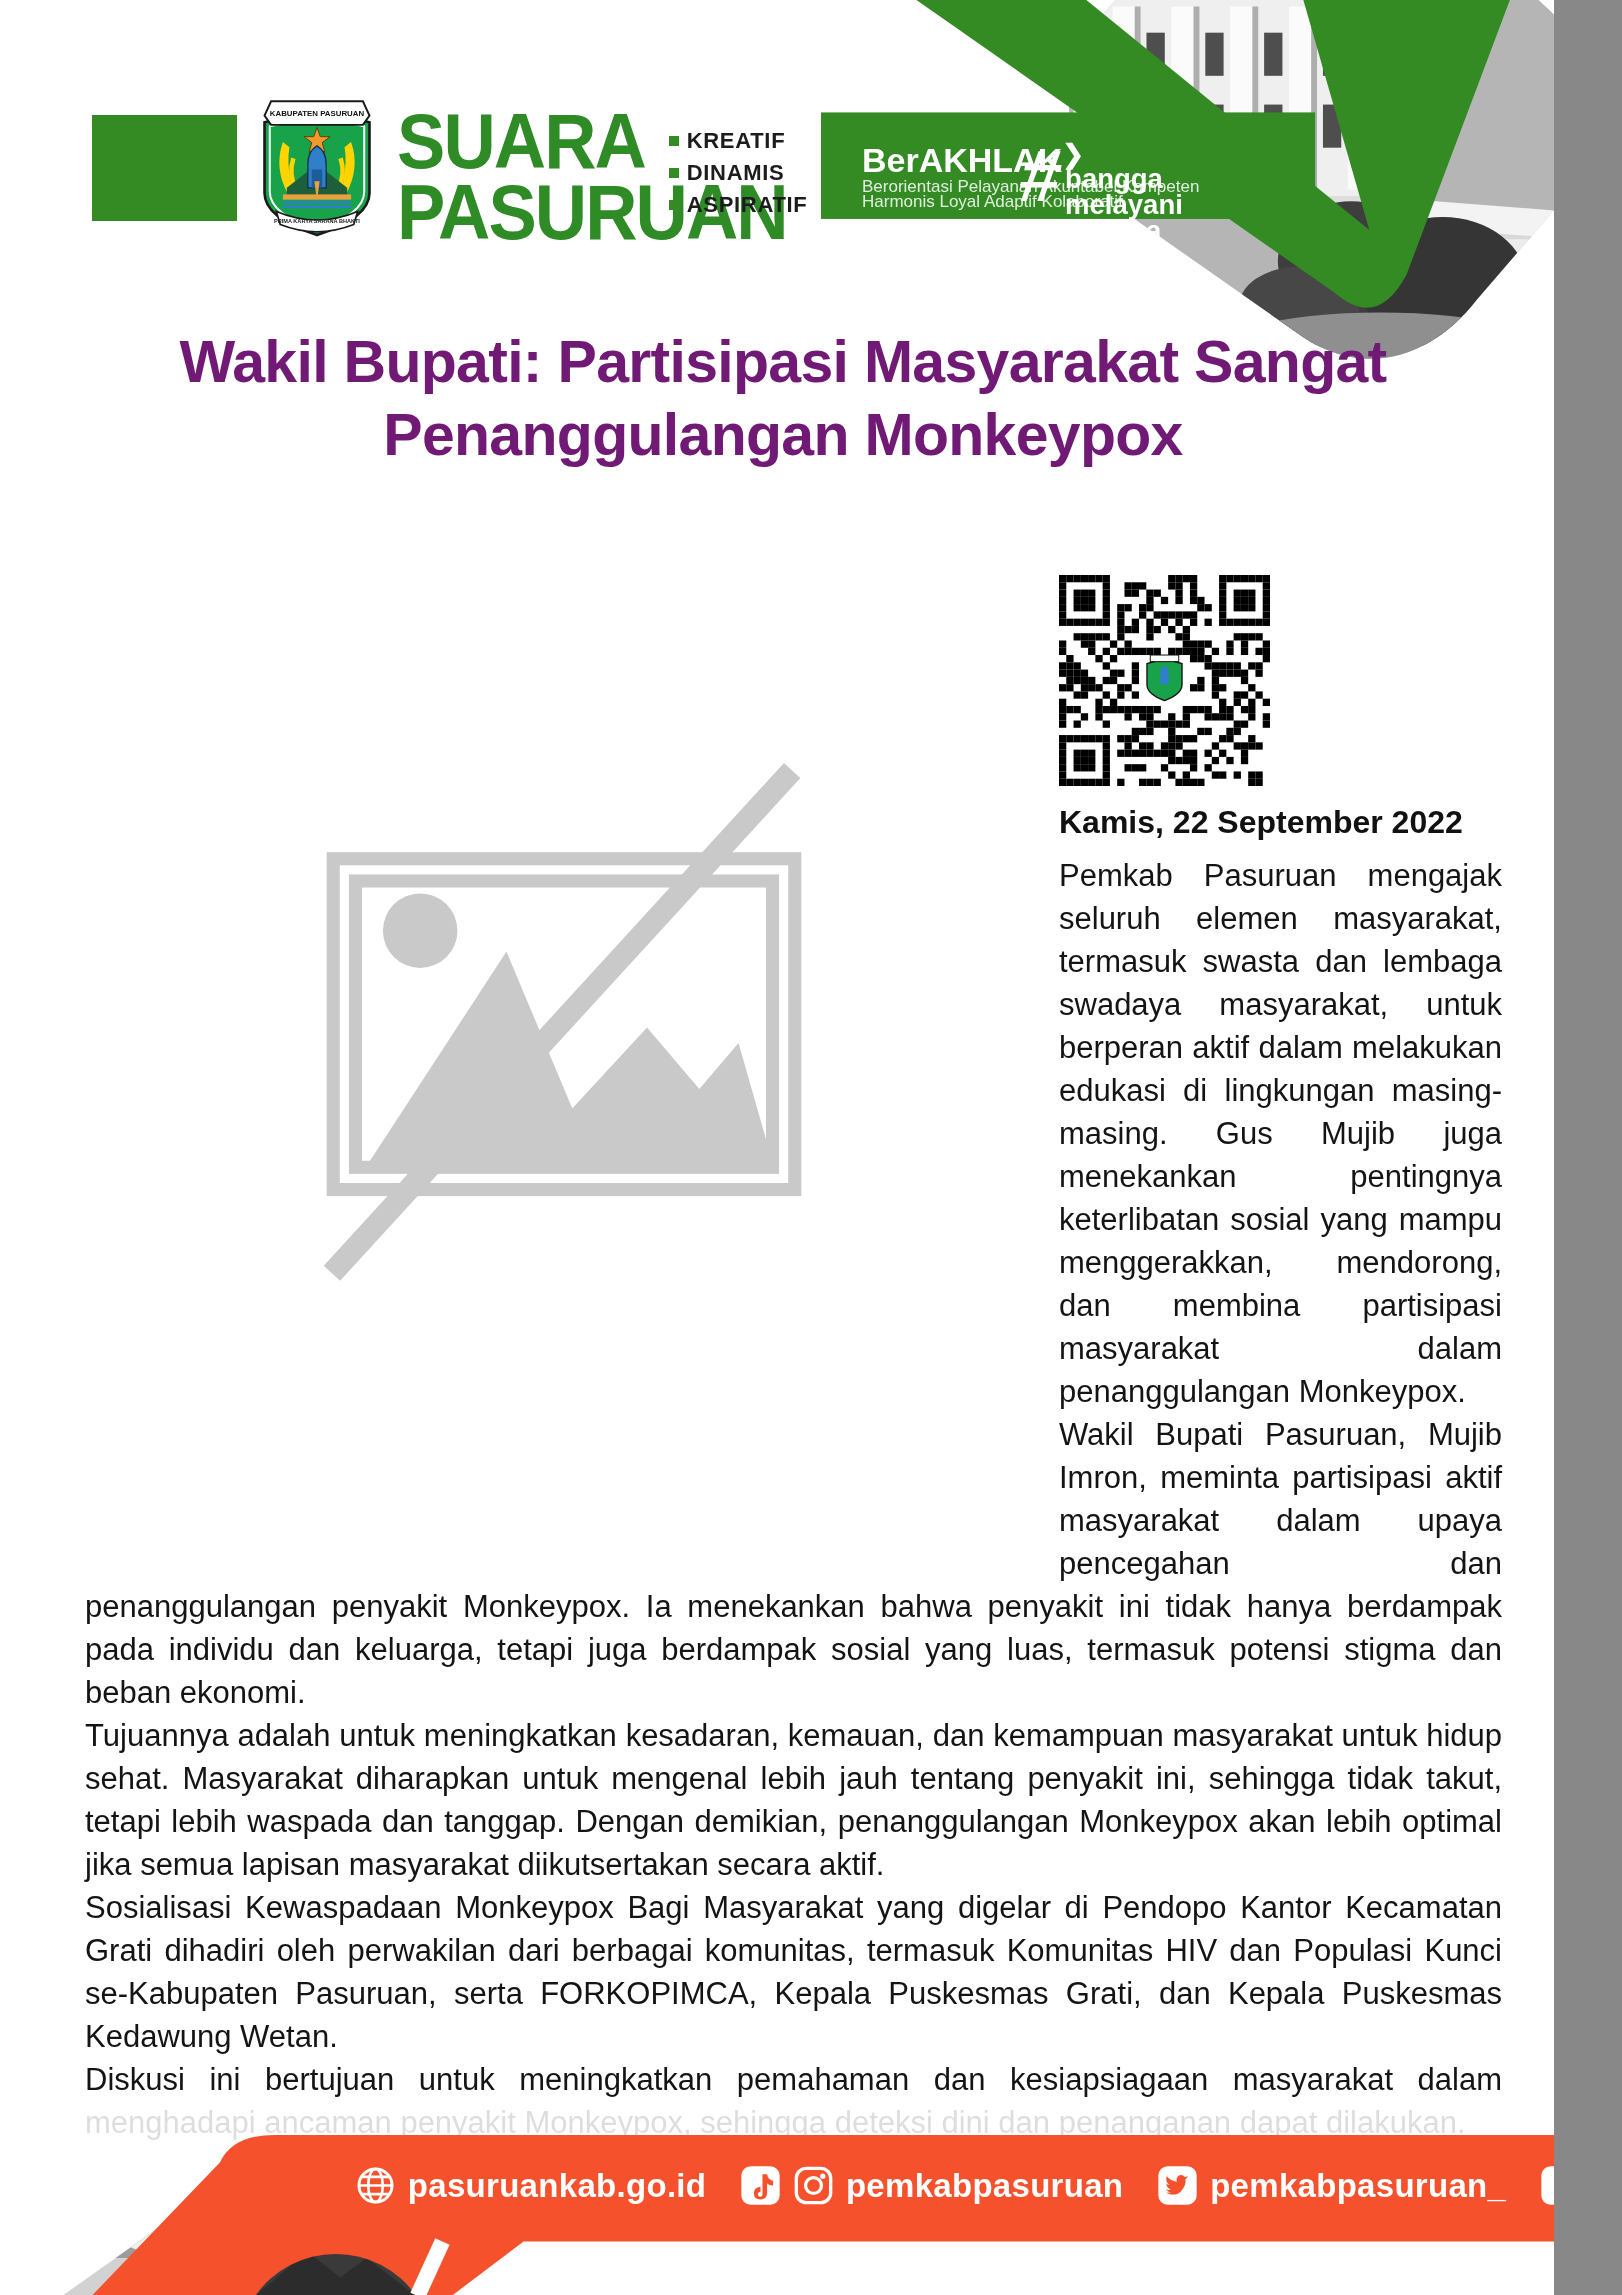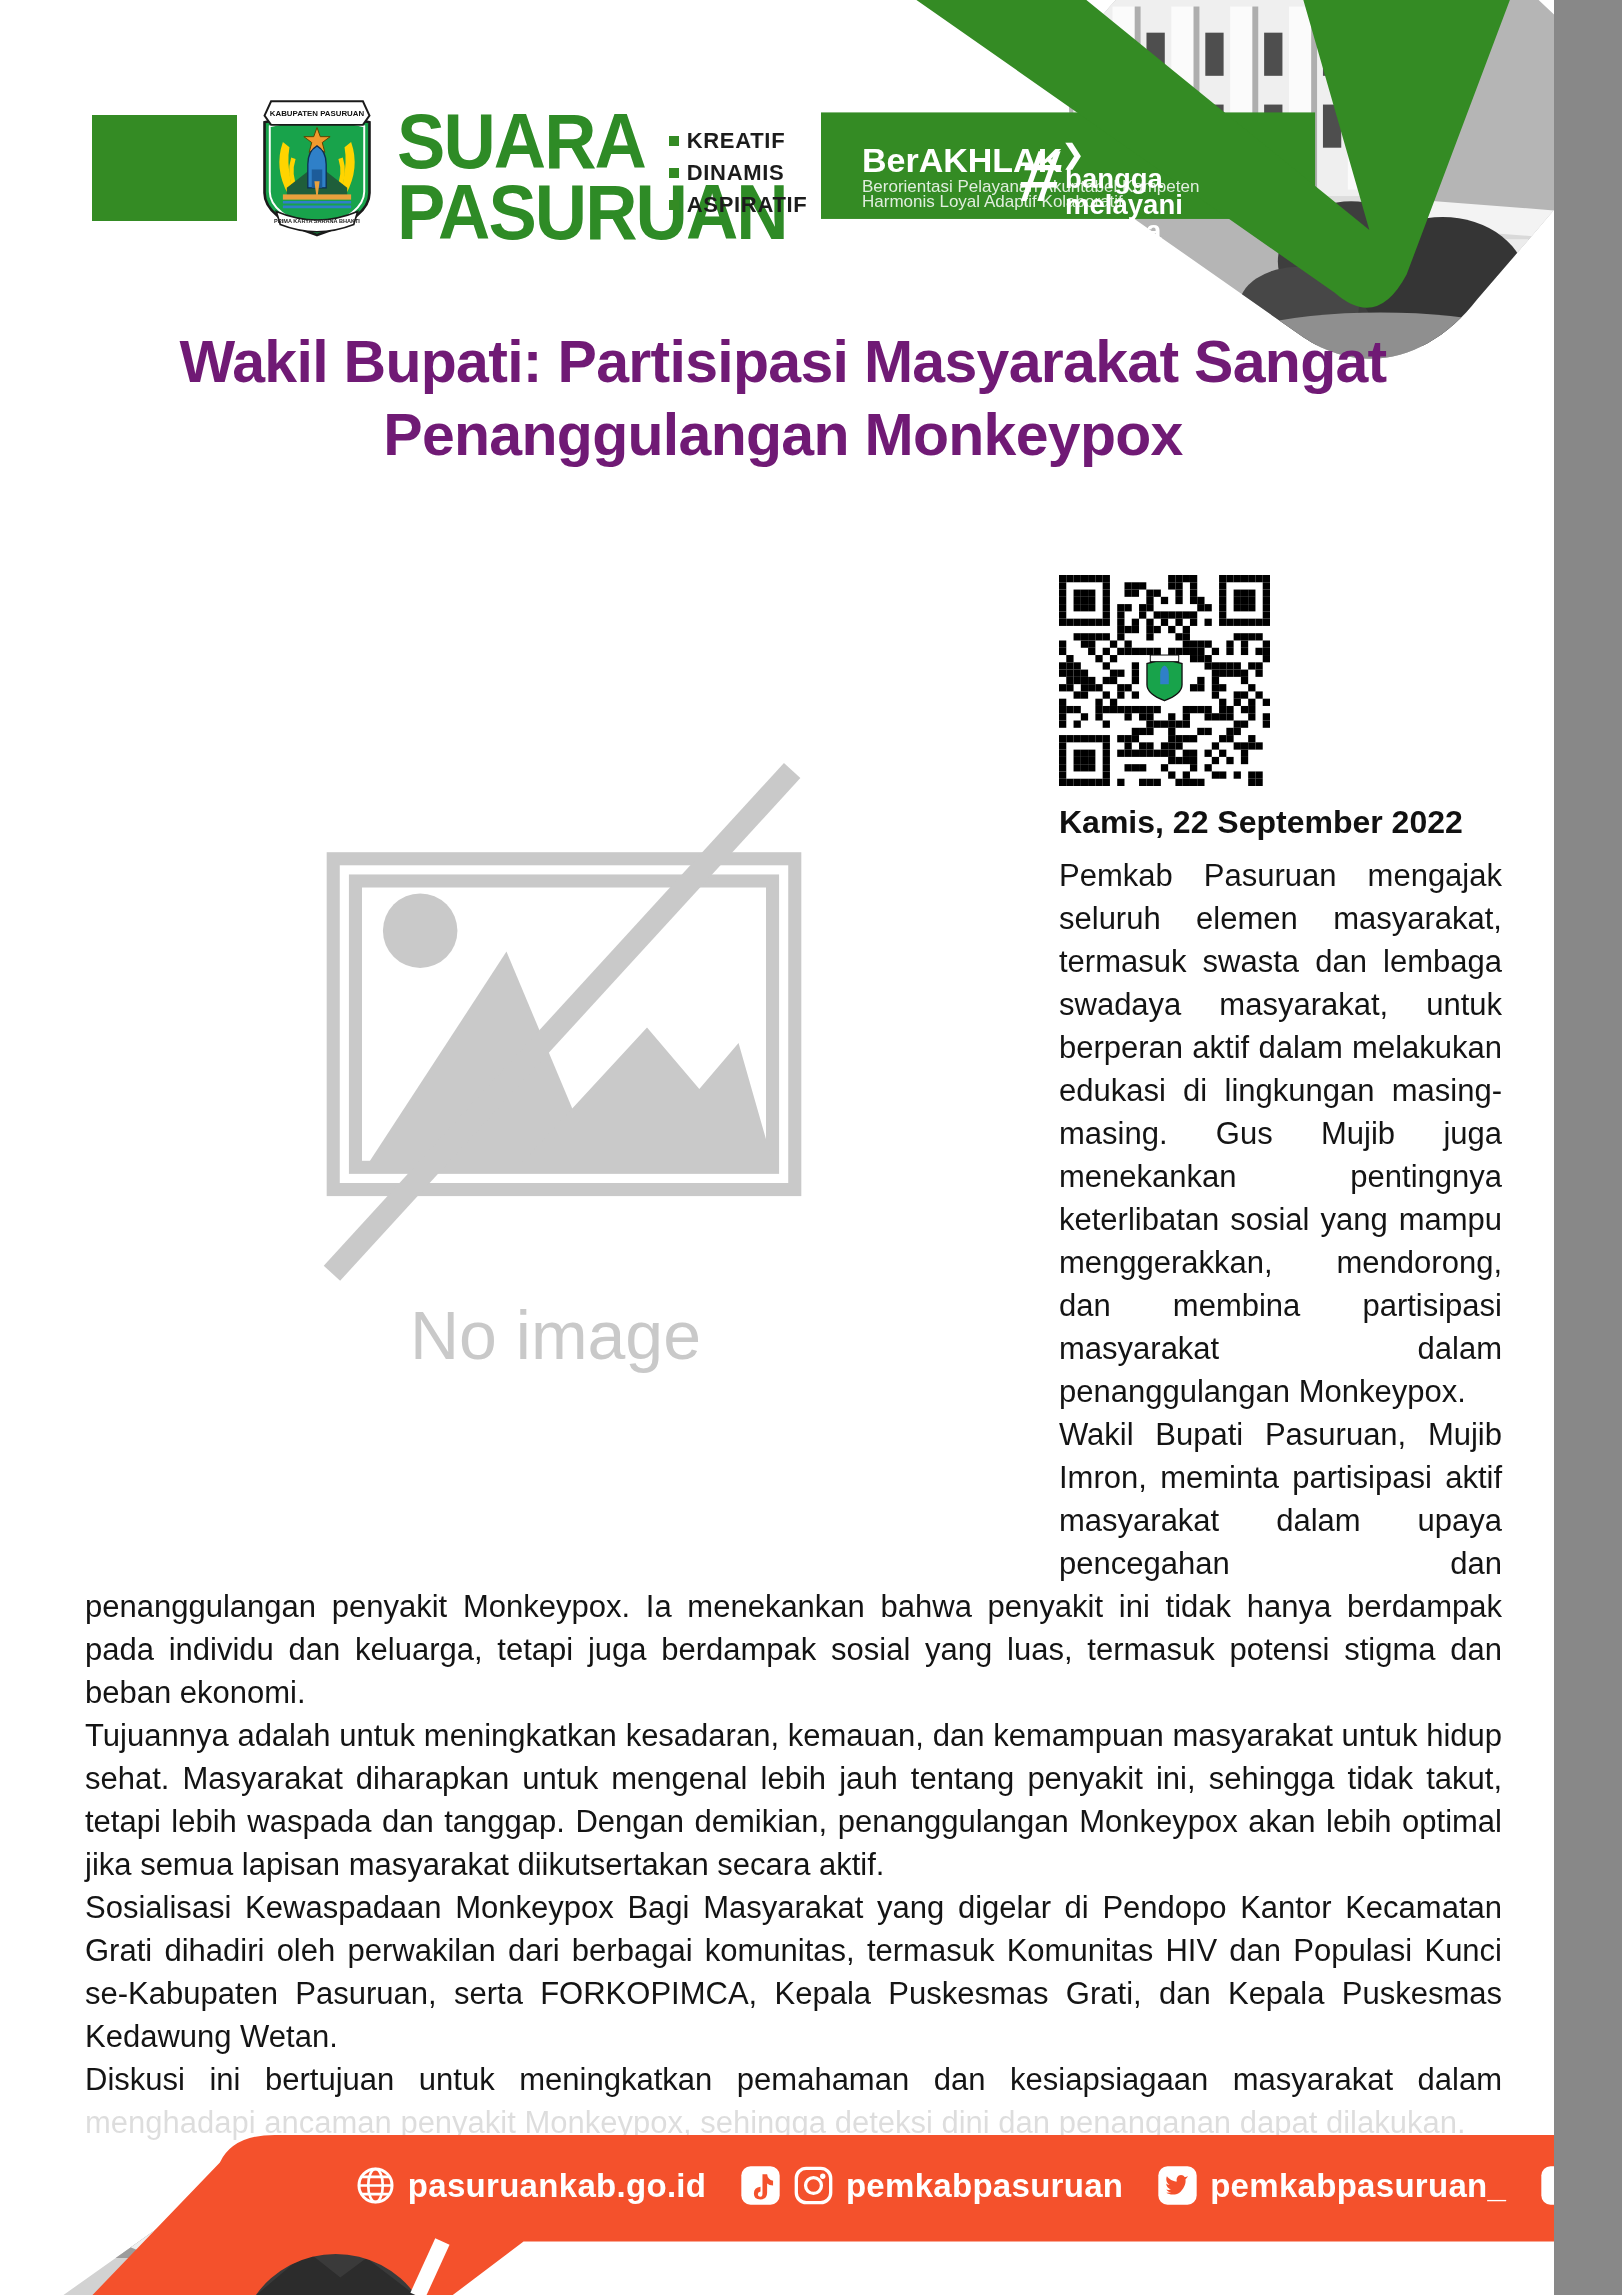--- a/index.html
+++ b/index.html
@@ -176,21 +176,20 @@
       <svg class="ph-svg" viewBox="0 0 760 800">
         <g fill="none" stroke="#c9c9c9" stroke-width="20">
           <rect x="40" y="148" width="706" height="506"></rect>
           <rect x="74" y="182" width="638" height="438"></rect>
         </g>
         <circle cx="173" cy="258" r="57" fill="#c9c9c9"></circle>
         <path d="M95,612 L305,290 L440,612 Z" fill="#c9c9c9"></path>
         <path d="M330,612 L520,406 L600,500 L660,430 L712,612 Z" fill="#c9c9c9"></path>
         <path d="M38,782 L742,13" stroke="#c9c9c9" stroke-width="34" fill="#c9c9c9"></path>
       </svg>
-      <div class="ph-label">No image</div>
     </div>
 
     <svg class="qr" id="qr" viewBox="0 0 319 319">
         <rect x="0" y="0" width="319" height="319" fill="#fff"></rect>
         <rect x="0" y="0" width="11" height="11" fill="#000"></rect>
         <rect x="11" y="0" width="11" height="11" fill="#000"></rect>
         <rect x="22" y="0" width="11" height="11" fill="#000"></rect>
         <rect x="33" y="0" width="11" height="11" fill="#000"></rect>
         <rect x="44" y="0" width="11" height="11" fill="#000"></rect>
         <rect x="55" y="0" width="11" height="11" fill="#000"></rect>

